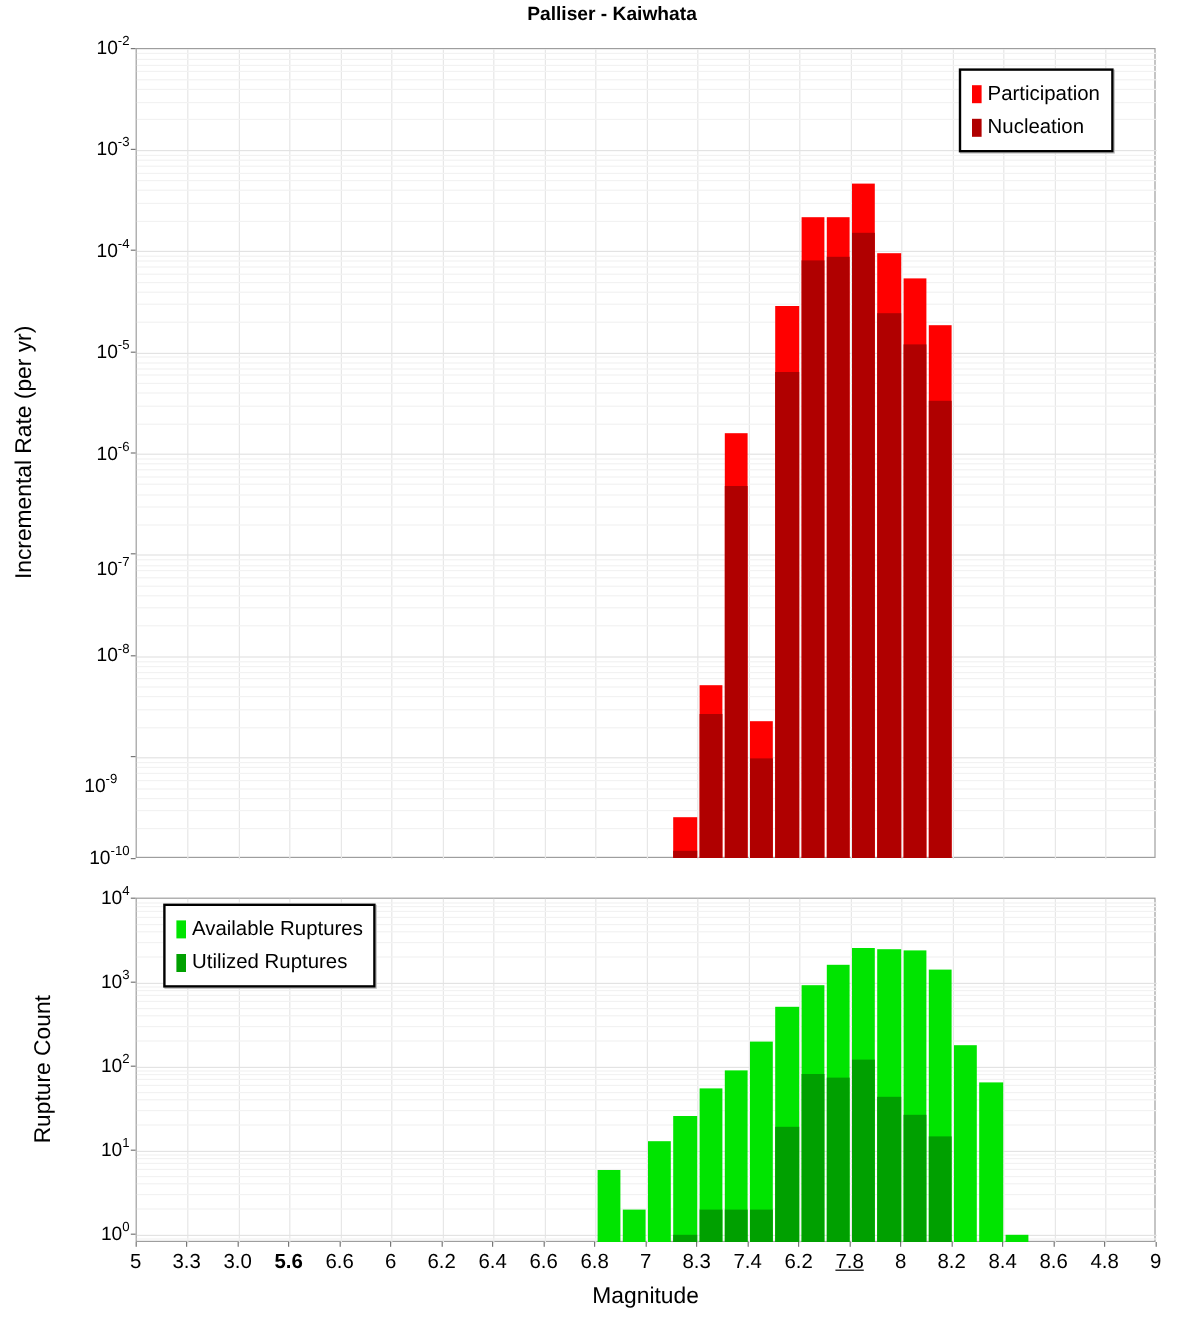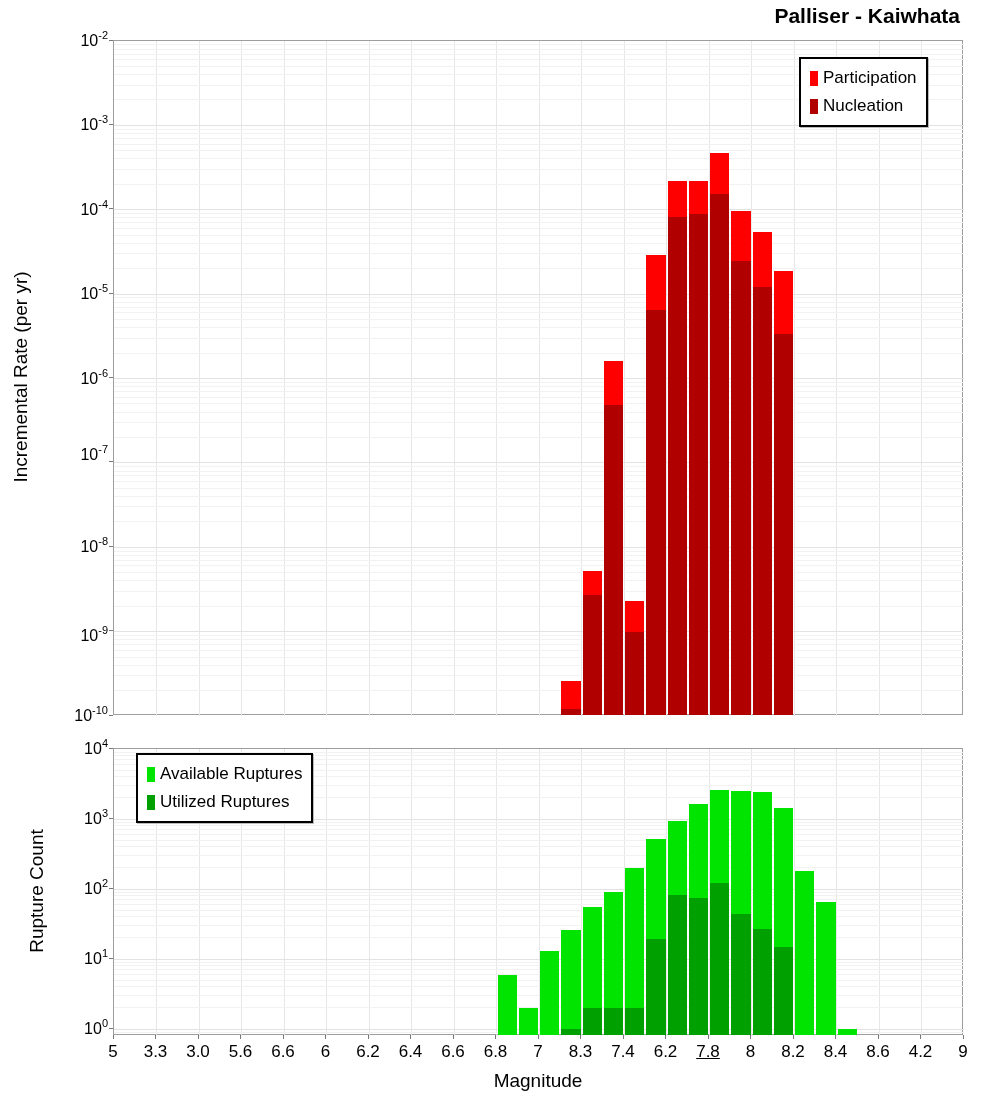--- a/index.html
+++ b/index.html
@@ -11,21 +11,21 @@
   .plot{position:absolute;background:#ffffff;border:1px solid #9e9e9e;box-sizing:border-box;}
   .gl{position:absolute;}
   .gl-major{background:#e3e3e3;}
   .gl-minor{background:#f2f2f2;}
   .gl-vert{background:#e7e7e7;}
   .bar{position:absolute;}
   .ytick{position:absolute;text-align:right;font-size:16px;white-space:nowrap;transform:translateY(-50%);}
   .ytick sup{font-size:11px;position:relative;top:-1px;}
   .xtick{position:absolute;font-size:17px;transform:translateX(-50%);white-space:nowrap;}
   .tickmark{position:absolute;background:#777;}
-  .chart-title{position:absolute;left:60px;width:900px;top:4px;text-align:right;font-size:21px;font-weight:bold;}
+  .chart-title{position:absolute;left:60px;width:900px;top:4px;text-align:center;font-size:16px;font-weight:bold;}
   .axis-label{position:absolute;font-size:19px;white-space:nowrap;}
   .ylabel{transform:translate(-50%,-50%) rotate(-90deg);}
   .xlabel{transform:translateX(-50%);}
   .legend{position:absolute;background:#ffffff;border:2px solid #000;padding:5px 9px;box-shadow:1px 1px 0 #bbb;}
   .legend-item{display:flex;align-items:center;height:28px;font-size:17px;}
   .swatch{display:inline-block;width:8px;height:15px;margin-right:5px;}
 </style>
 </head>
 <body>
 
@@ -263,46 +263,46 @@
 <div class="ytick" style="left: 60px; width: 48px; top: 40px;">10<sup>-2</sup></div>
     <div class="tickmark" style="left: 109px; top: 39.5px; width: 4px; height: 1px;"></div>
     <div class="ytick" style="left: 60px; width: 48px; top: 124.375px;">10<sup>-3</sup></div>
     <div class="tickmark" style="left: 109px; top: 123.875px; width: 4px; height: 1px;"></div>
     <div class="ytick" style="left: 60px; width: 48px; top: 208.75px;">10<sup>-4</sup></div>
     <div class="tickmark" style="left: 109px; top: 208.25px; width: 4px; height: 1px;"></div>
     <div class="ytick" style="left: 60px; width: 48px; top: 293.125px;">10<sup>-5</sup></div>
     <div class="tickmark" style="left: 109px; top: 292.625px; width: 4px; height: 1px;"></div>
     <div class="ytick" style="left: 60px; width: 48px; top: 377.5px;">10<sup>-6</sup></div>
     <div class="tickmark" style="left: 109px; top: 377px; width: 4px; height: 1px;"></div>
-    <div class="ytick" style="left: 60px; width: 48px; top: 454px;">10<sup>-7</sup></div>
+    <div class="ytick" style="left: 60px; width: 48px; top: 474px;">10<sup>-7</sup></div>
     <div class="tickmark" style="left: 109px; top: 461.375px; width: 4px; height: 1px;"></div>
     <div class="ytick" style="left: 60px; width: 48px; top: 546.25px;">10<sup>-8</sup></div>
     <div class="tickmark" style="left: 109px; top: 545.75px; width: 4px; height: 1px;"></div>
-    <div class="ytick" style="left: 60px; width: 48px; top: 635px;">10<sup>-9</sup></div>
+    <div class="ytick" style="left: 60px; width: 48px; top: 655px; text-align: center;">10<sup>-9</sup></div>
     <div class="tickmark" style="left: 109px; top: 630.125px; width: 4px; height: 1px;"></div>
     <div class="ytick" style="left: 60px; width: 48px; top: 715px;">10<sup>-10</sup></div>
     <div class="tickmark" style="left: 109px; top: 714.5px; width: 4px; height: 1px;"></div>
     <div class="ytick" style="left: 60px; width: 48px; top: 748px;">10<sup>4</sup></div>
     <div class="tickmark" style="left: 109px; top: 747.5px; width: 4px; height: 1px;"></div>
     <div class="ytick" style="left: 60px; width: 48px; top: 818px;">10<sup>3</sup></div>
     <div class="tickmark" style="left: 109px; top: 817.5px; width: 4px; height: 1px;"></div>
     <div class="ytick" style="left: 60px; width: 48px; top: 888px;">10<sup>2</sup></div>
     <div class="tickmark" style="left: 109px; top: 887.5px; width: 4px; height: 1px;"></div>
     <div class="ytick" style="left: 60px; width: 48px; top: 958px;">10<sup>1</sup></div>
     <div class="tickmark" style="left: 109px; top: 957.5px; width: 4px; height: 1px;"></div>
     <div class="ytick" style="left: 60px; width: 48px; top: 1028px;">10<sup>0</sup></div>
     <div class="tickmark" style="left: 109px; top: 1027.5px; width: 4px; height: 1px;"></div>
     <div class="tickmark" style="left: 112.5px; top: 1035px; width: 1px; height: 4px;"></div>
     <div class="xtick" style="left: 113px; top: 1042px;">5</div>
     <div class="tickmark" style="left: 155px; top: 1035px; width: 1px; height: 4px;"></div>
     <div class="xtick" style="left: 155.5px; top: 1042px;">3.3</div>
     <div class="tickmark" style="left: 197.5px; top: 1035px; width: 1px; height: 4px;"></div>
     <div class="xtick" style="left: 198px; top: 1042px;">3.0</div>
     <div class="tickmark" style="left: 240px; top: 1035px; width: 1px; height: 4px;"></div>
-    <div class="xtick" style="left: 240.5px; top: 1042px;">5.6</div>
+    <div class="xtick" style="left: 240.5px; top: 1042px; font-weight: bold;">5.6</div>
     <div class="tickmark" style="left: 282.5px; top: 1035px; width: 1px; height: 4px;"></div>
     <div class="xtick" style="left: 283px; top: 1042px;">6.6</div>
     <div class="tickmark" style="left: 325px; top: 1035px; width: 1px; height: 4px;"></div>
     <div class="xtick" style="left: 325.5px; top: 1042px;">6</div>
     <div class="tickmark" style="left: 367.5px; top: 1035px; width: 1px; height: 4px;"></div>
     <div class="xtick" style="left: 368px; top: 1042px;">6.2</div>
     <div class="tickmark" style="left: 410px; top: 1035px; width: 1px; height: 4px;"></div>
     <div class="xtick" style="left: 410.5px; top: 1042px;">6.4</div>
     <div class="tickmark" style="left: 452.5px; top: 1035px; width: 1px; height: 4px;"></div>
     <div class="xtick" style="left: 453px; top: 1042px;">6.6</div>
@@ -320,16 +320,16 @@
     <div class="xtick" style="left: 708px; top: 1042px; text-decoration: underline;">7.8</div>
     <div class="tickmark" style="left: 750px; top: 1035px; width: 1px; height: 4px;"></div>
     <div class="xtick" style="left: 750.5px; top: 1042px;">8</div>
     <div class="tickmark" style="left: 792.5px; top: 1035px; width: 1px; height: 4px;"></div>
     <div class="xtick" style="left: 793px; top: 1042px;">8.2</div>
     <div class="tickmark" style="left: 835px; top: 1035px; width: 1px; height: 4px;"></div>
     <div class="xtick" style="left: 835.5px; top: 1042px;">8.4</div>
     <div class="tickmark" style="left: 877.5px; top: 1035px; width: 1px; height: 4px;"></div>
     <div class="xtick" style="left: 878px; top: 1042px;">8.6</div>
     <div class="tickmark" style="left: 920px; top: 1035px; width: 1px; height: 4px;"></div>
-    <div class="xtick" style="left: 920.5px; top: 1042px;">4.2</div>
+    <div class="xtick" style="left: 920.5px; top: 1042px;">4.8</div>
     <div class="tickmark" style="left: 962.5px; top: 1035px; width: 1px; height: 4px;"></div>
     <div class="xtick" style="left: 963px; top: 1042px;">9</div>
   </div>
 
 </body></html>

